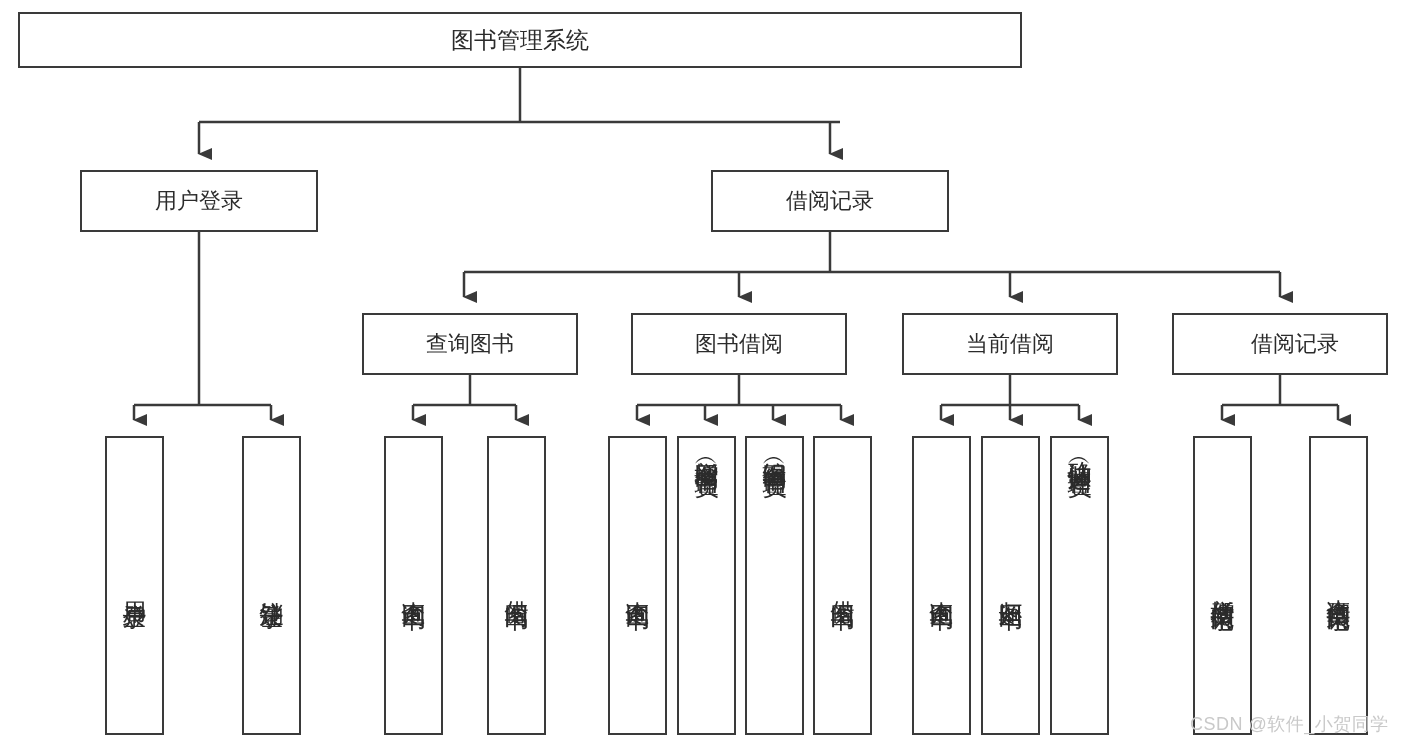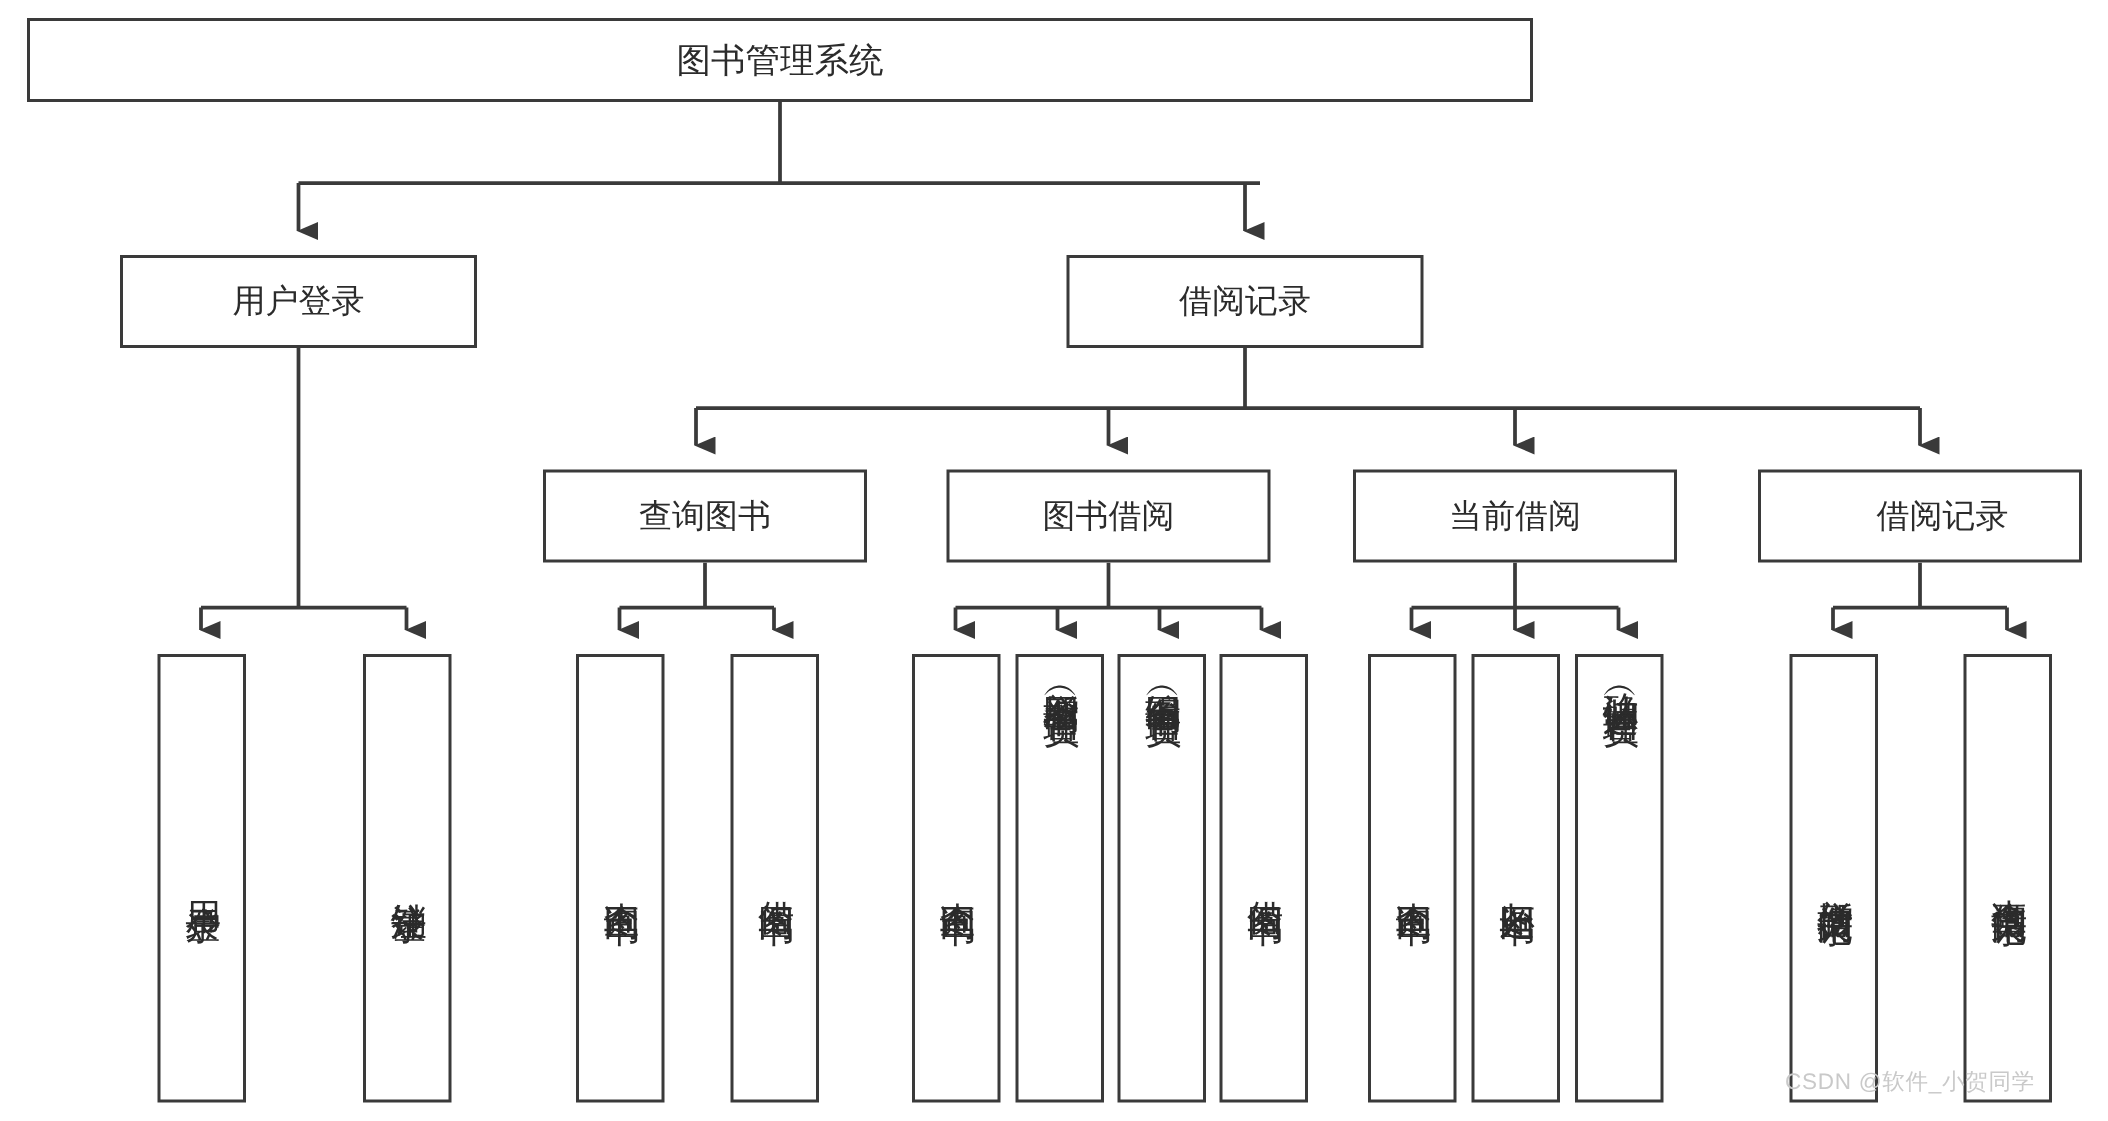--- a/index.html
+++ b/index.html
@@ -57,21 +57,21 @@
     letter-spacing: 2px;
     line-height: 1;
   }
   .node.v.center {
     align-items: center;
     padding-top: 0;
   }
   .watermark {
     position: absolute;
     color: #c9c9c9;
-    font-size: 15px;
+    font-size: 18px;
     white-space: nowrap;
     z-index: 3;
     letter-spacing: 0.5px;
   }
 </style>
 </head>
 <body>
 
 <div id="canvas">
 

